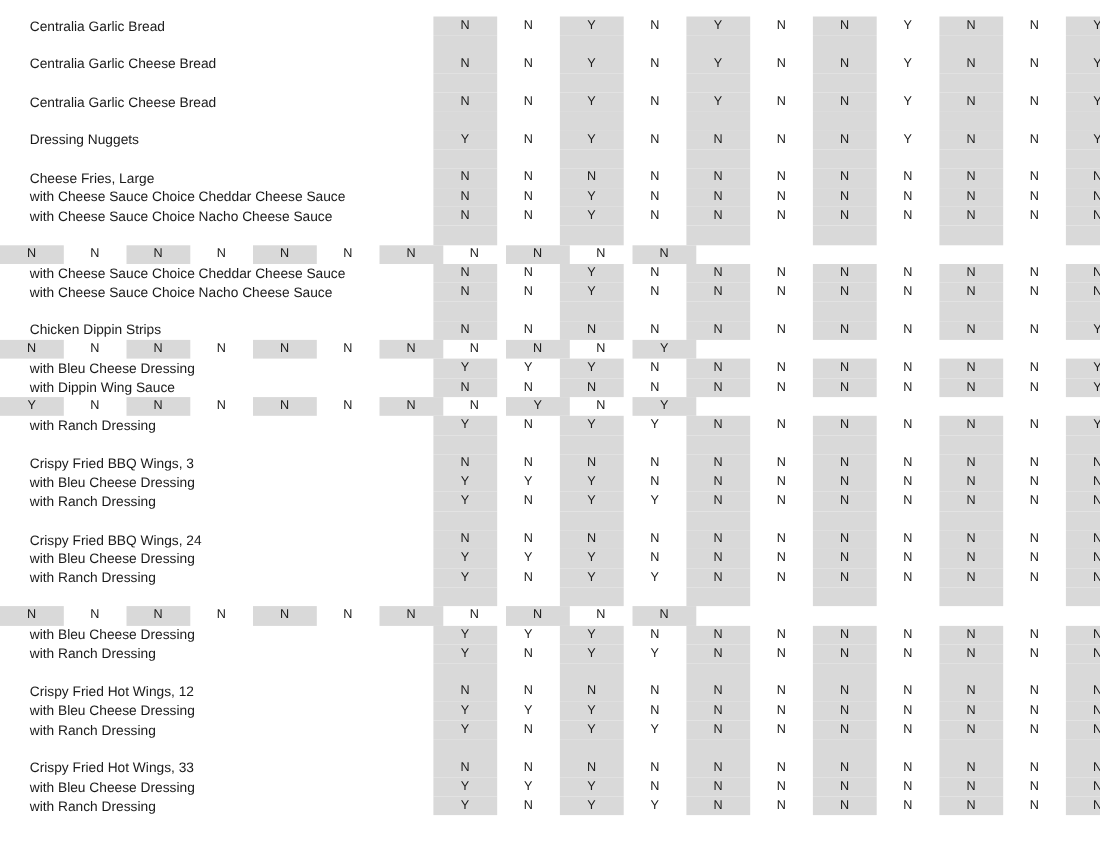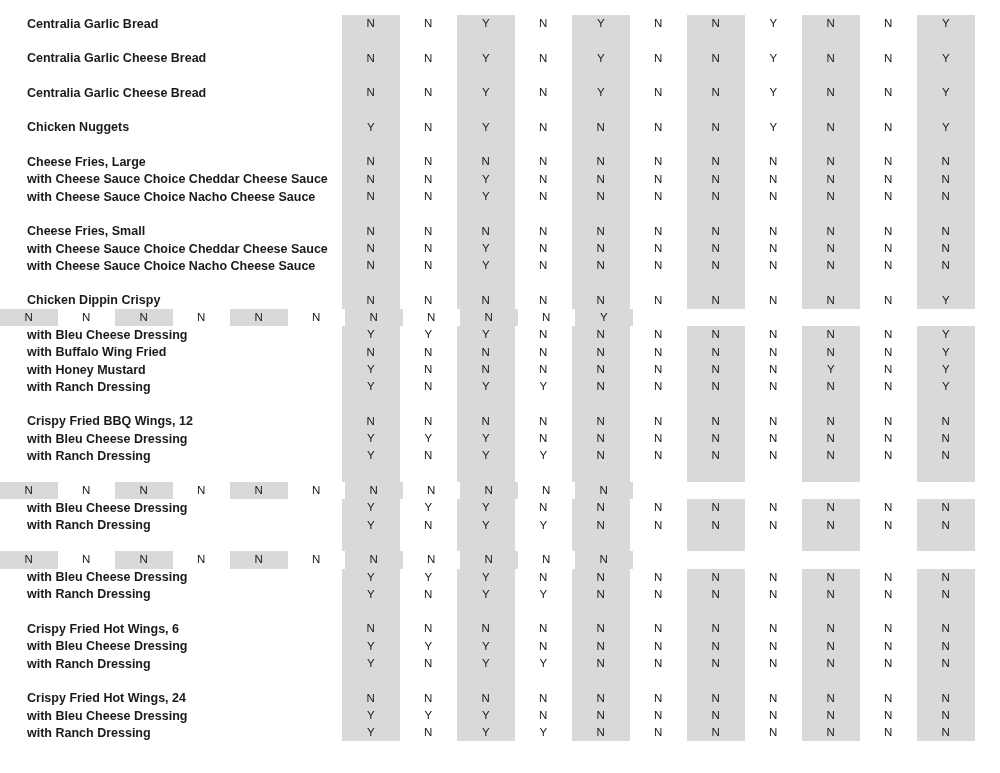--- a/index.html
+++ b/index.html
@@ -1,20 +1,20 @@
 <!DOCTYPE html>
 <html><head>
 <meta charset="utf-8">
 <style>
   html,body{margin:0;padding:0;background:#fff;}
   body{width:1000px;height:773px;font-family:"Liberation Sans",sans-serif;color:#1a1a1a;}
   .page{position:relative;width:1000px;height:773px;overflow:hidden;background:#ffffff;}
   .table{position:absolute;top:15px;left:0;}
   .row{display:flex;height:17.3px;align-items:center;}
-  .label{width:342px;padding-left:27px;box-sizing:border-box;font-size:12.5px;white-space:nowrap;overflow:hidden;font-weight:bold;}
+  .label{width:394px;padding-left:27px;box-sizing:border-box;font-size:12.5px;white-space:nowrap;overflow:hidden;}
   .cells{display:flex;}
   .cell{width:57.5px;height:17.3px;line-height:17.3px;text-align:center;font-size:11.5px;}
   .cell.shade{background:var(--stripe,#d9d9d9);}
 </style>
 </head>
 <body style="--stripe: #d9d9d9;">
 
 <div class="page">
   <div class="table">
       <div class="row">
@@ -107,21 +107,21 @@
           <div class="cell shade"></div>
           <div class="cell"></div>
           <div class="cell shade"></div>
           <div class="cell"></div>
           <div class="cell shade"></div>
           <div class="cell"></div>
           <div class="cell shade"></div>
         </div>
       </div>
       <div class="row">
-        <div class="label">Chicken Nuggets</div>
+        <div class="label">Dressing Nuggets</div>
         <div class="cells">
           <div class="cell shade">Y</div>
           <div class="cell">N</div>
           <div class="cell shade">Y</div>
           <div class="cell">N</div>
           <div class="cell shade">N</div>
           <div class="cell">N</div>
           <div class="cell shade">N</div>
           <div class="cell">Y</div>
           <div class="cell shade">N</div>
@@ -203,21 +203,20 @@
           <div class="cell shade"></div>
           <div class="cell"></div>
           <div class="cell shade"></div>
           <div class="cell"></div>
           <div class="cell shade"></div>
           <div class="cell"></div>
           <div class="cell shade"></div>
         </div>
       </div>
       <div class="row">
-        <div class="label">Cheese Fries, Small</div>
         <div class="cells">
           <div class="cell shade">N</div>
           <div class="cell">N</div>
           <div class="cell shade">N</div>
           <div class="cell">N</div>
           <div class="cell shade">N</div>
           <div class="cell">N</div>
           <div class="cell shade">N</div>
           <div class="cell">N</div>
           <div class="cell shade">N</div>
@@ -267,21 +266,21 @@
           <div class="cell shade"></div>
           <div class="cell"></div>
           <div class="cell shade"></div>
           <div class="cell"></div>
           <div class="cell shade"></div>
           <div class="cell"></div>
           <div class="cell shade"></div>
         </div>
       </div>
       <div class="row">
-        <div class="label">Chicken Dippin Crispy</div>
+        <div class="label">Chicken Dippin Strips</div>
         <div class="cells">
           <div class="cell shade">N</div>
           <div class="cell">N</div>
           <div class="cell shade">N</div>
           <div class="cell">N</div>
           <div class="cell shade">N</div>
           <div class="cell">N</div>
           <div class="cell shade">N</div>
           <div class="cell">N</div>
           <div class="cell shade">N</div>
@@ -314,37 +313,36 @@
           <div class="cell shade">N</div>
           <div class="cell">N</div>
           <div class="cell shade">N</div>
           <div class="cell">N</div>
           <div class="cell shade">N</div>
           <div class="cell">N</div>
           <div class="cell shade">Y</div>
         </div>
       </div>
       <div class="row">
-        <div class="label">with Buffalo Wing Fried</div>
-        <div class="cells">
-          <div class="cell shade">N</div>
-          <div class="cell">N</div>
-          <div class="cell shade">N</div>
-          <div class="cell">N</div>
-          <div class="cell shade">N</div>
-          <div class="cell">N</div>
-          <div class="cell shade">N</div>
-          <div class="cell">N</div>
-          <div class="cell shade">N</div>
-          <div class="cell">N</div>
-          <div class="cell shade">Y</div>
-        </div>
-      </div>
-      <div class="row">
-        <div class="label">with Honey Mustard</div>
+        <div class="label">with Dippin Wing Sauce</div>
+        <div class="cells">
+          <div class="cell shade">N</div>
+          <div class="cell">N</div>
+          <div class="cell shade">N</div>
+          <div class="cell">N</div>
+          <div class="cell shade">N</div>
+          <div class="cell">N</div>
+          <div class="cell shade">N</div>
+          <div class="cell">N</div>
+          <div class="cell shade">N</div>
+          <div class="cell">N</div>
+          <div class="cell shade">Y</div>
+        </div>
+      </div>
+      <div class="row">
         <div class="cells">
           <div class="cell shade">Y</div>
           <div class="cell">N</div>
           <div class="cell shade">N</div>
           <div class="cell">N</div>
           <div class="cell shade">N</div>
           <div class="cell">N</div>
           <div class="cell shade">N</div>
           <div class="cell">N</div>
           <div class="cell shade">Y</div>
@@ -378,21 +376,21 @@
           <div class="cell shade"></div>
           <div class="cell"></div>
           <div class="cell shade"></div>
           <div class="cell"></div>
           <div class="cell shade"></div>
           <div class="cell"></div>
           <div class="cell shade"></div>
         </div>
       </div>
       <div class="row">
-        <div class="label">Crispy Fried BBQ Wings, 12</div>
+        <div class="label">Crispy Fried BBQ Wings, 3</div>
         <div class="cells">
           <div class="cell shade">N</div>
           <div class="cell">N</div>
           <div class="cell shade">N</div>
           <div class="cell">N</div>
           <div class="cell shade">N</div>
           <div class="cell">N</div>
           <div class="cell shade">N</div>
           <div class="cell">N</div>
           <div class="cell shade">N</div>
@@ -442,20 +440,21 @@
           <div class="cell shade"></div>
           <div class="cell"></div>
           <div class="cell shade"></div>
           <div class="cell"></div>
           <div class="cell shade"></div>
           <div class="cell"></div>
           <div class="cell shade"></div>
         </div>
       </div>
       <div class="row">
+        <div class="label">Crispy Fried BBQ Wings, 24</div>
         <div class="cells">
           <div class="cell shade">N</div>
           <div class="cell">N</div>
           <div class="cell shade">N</div>
           <div class="cell">N</div>
           <div class="cell shade">N</div>
           <div class="cell">N</div>
           <div class="cell shade">N</div>
           <div class="cell">N</div>
           <div class="cell shade">N</div>
@@ -568,21 +567,21 @@
           <div class="cell shade"></div>
           <div class="cell"></div>
           <div class="cell shade"></div>
           <div class="cell"></div>
           <div class="cell shade"></div>
           <div class="cell"></div>
           <div class="cell shade"></div>
         </div>
       </div>
       <div class="row">
-        <div class="label">Crispy Fried Hot Wings, 6</div>
+        <div class="label">Crispy Fried Hot Wings, 12</div>
         <div class="cells">
           <div class="cell shade">N</div>
           <div class="cell">N</div>
           <div class="cell shade">N</div>
           <div class="cell">N</div>
           <div class="cell shade">N</div>
           <div class="cell">N</div>
           <div class="cell shade">N</div>
           <div class="cell">N</div>
           <div class="cell shade">N</div>
@@ -632,21 +631,21 @@
           <div class="cell shade"></div>
           <div class="cell"></div>
           <div class="cell shade"></div>
           <div class="cell"></div>
           <div class="cell shade"></div>
           <div class="cell"></div>
           <div class="cell shade"></div>
         </div>
       </div>
       <div class="row">
-        <div class="label">Crispy Fried Hot Wings, 24</div>
+        <div class="label">Crispy Fried Hot Wings, 33</div>
         <div class="cells">
           <div class="cell shade">N</div>
           <div class="cell">N</div>
           <div class="cell shade">N</div>
           <div class="cell">N</div>
           <div class="cell shade">N</div>
           <div class="cell">N</div>
           <div class="cell shade">N</div>
           <div class="cell">N</div>
           <div class="cell shade">N</div>

